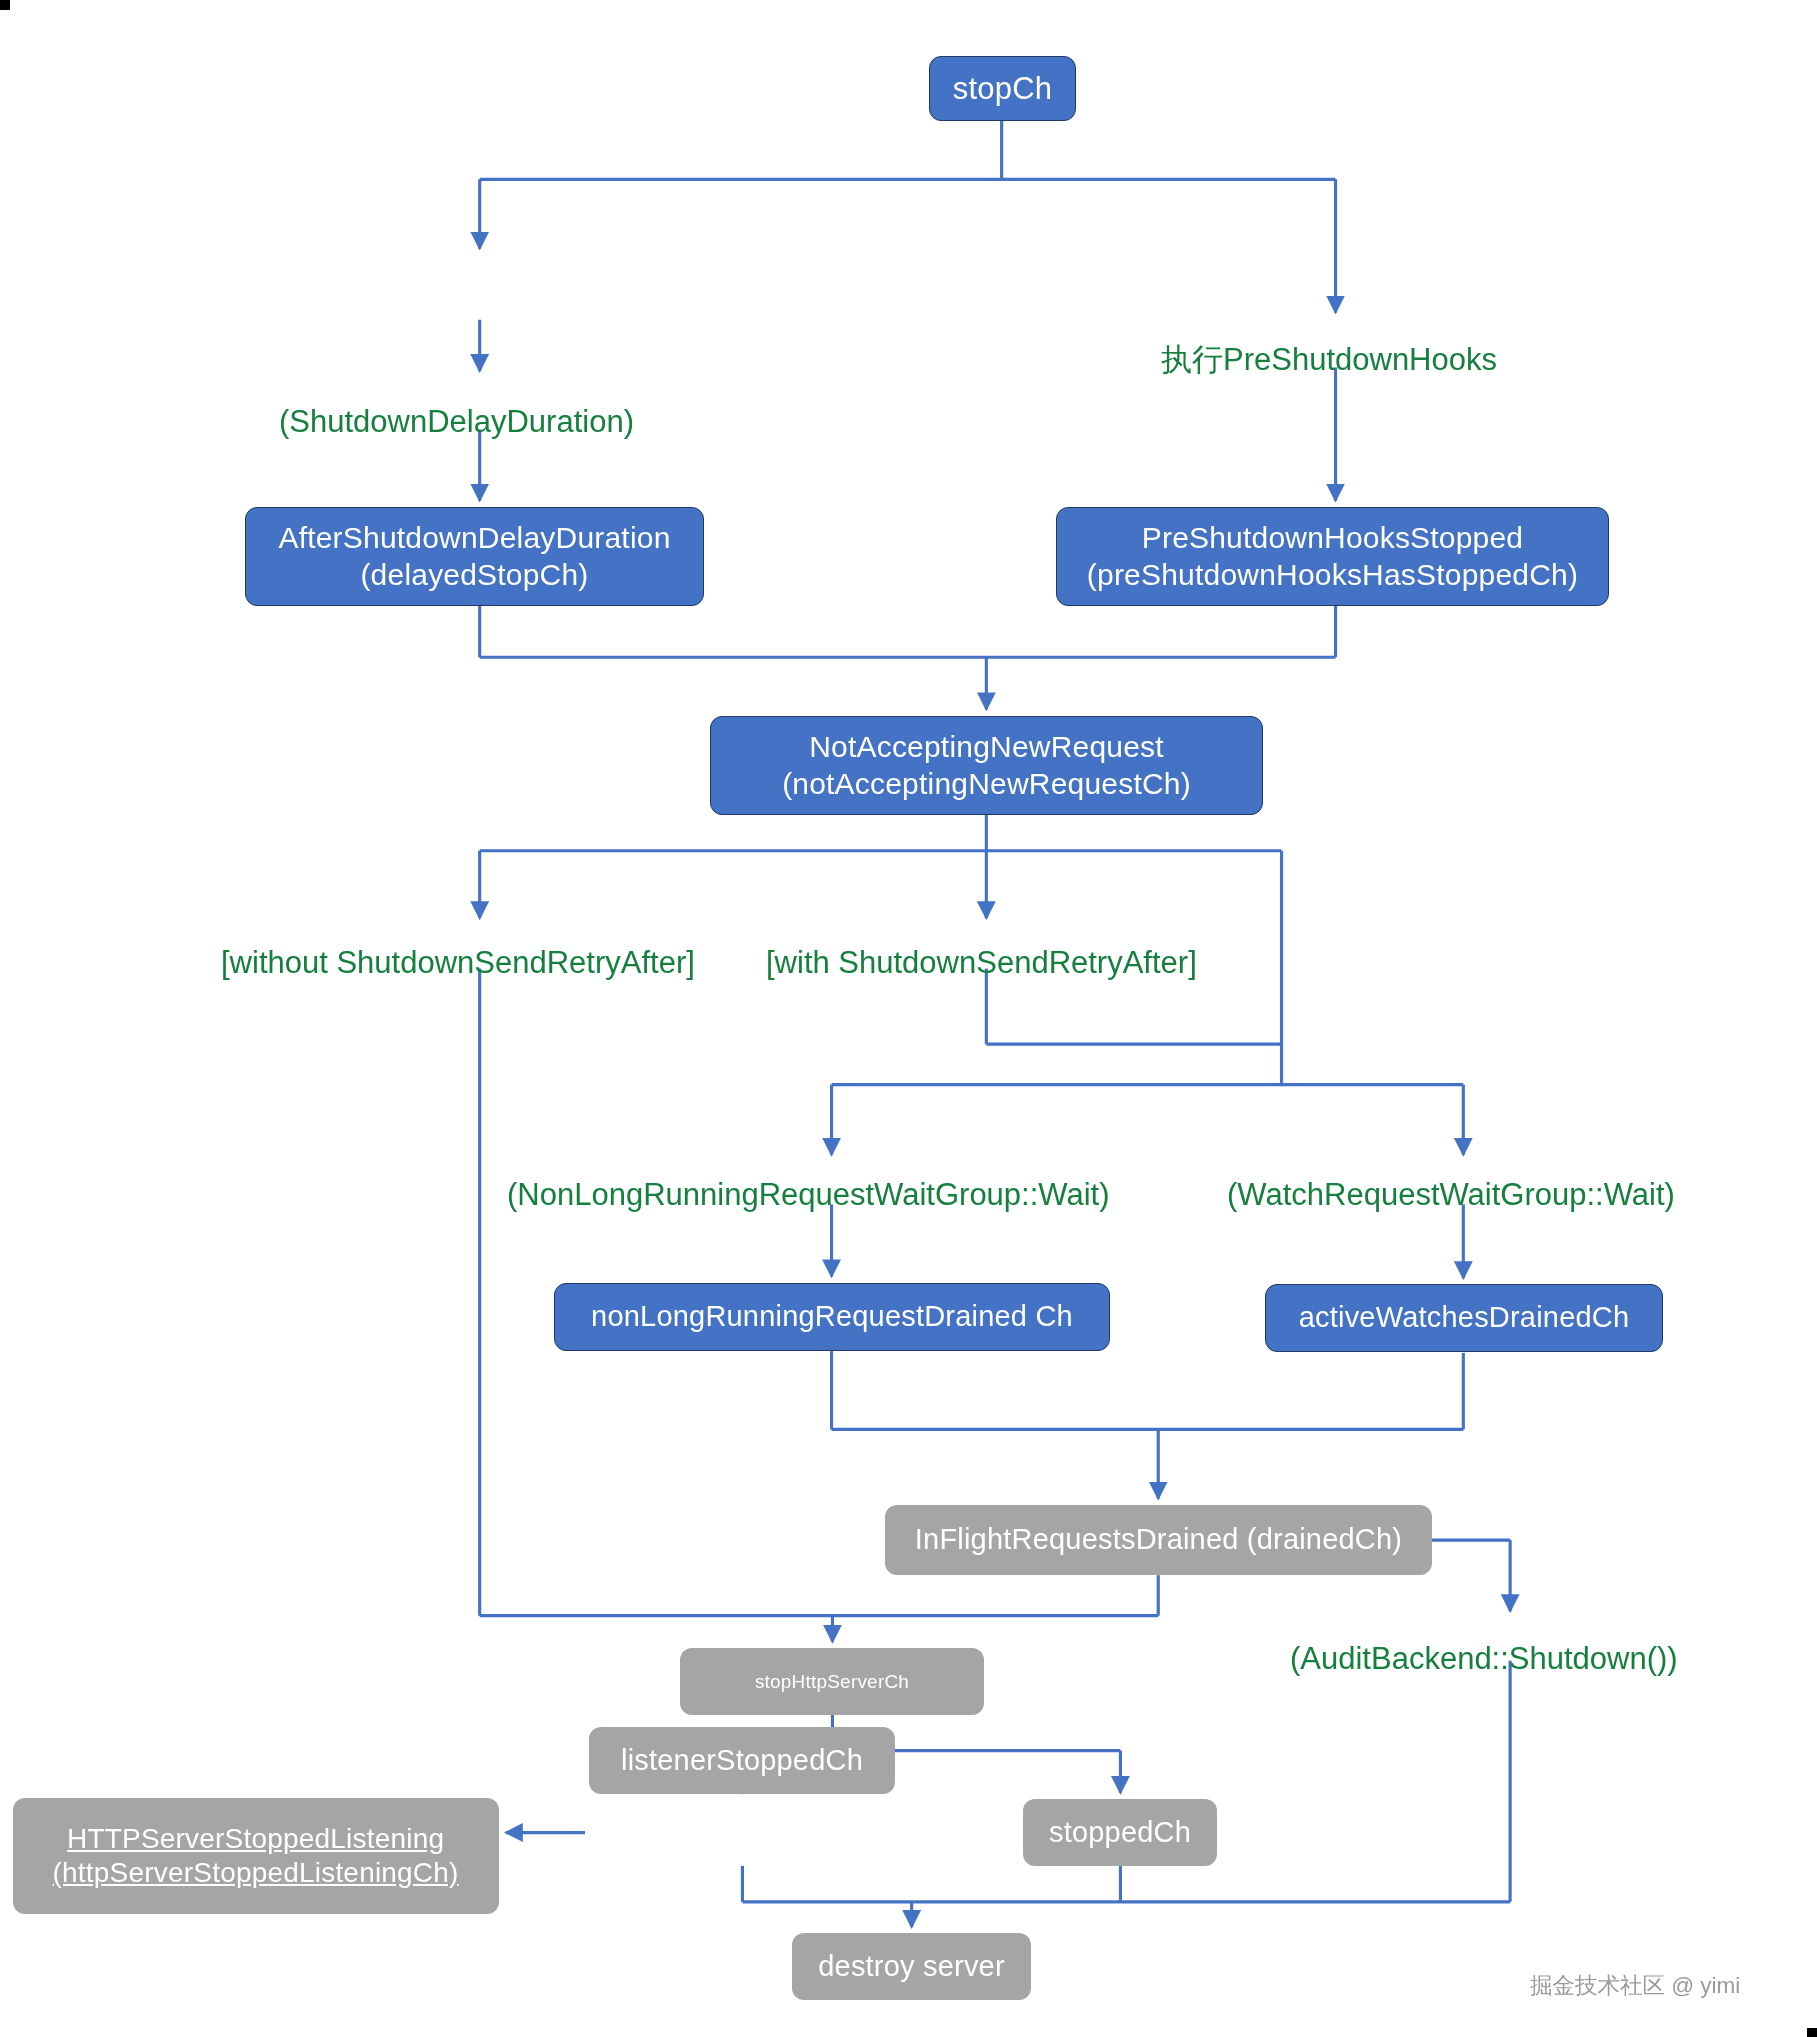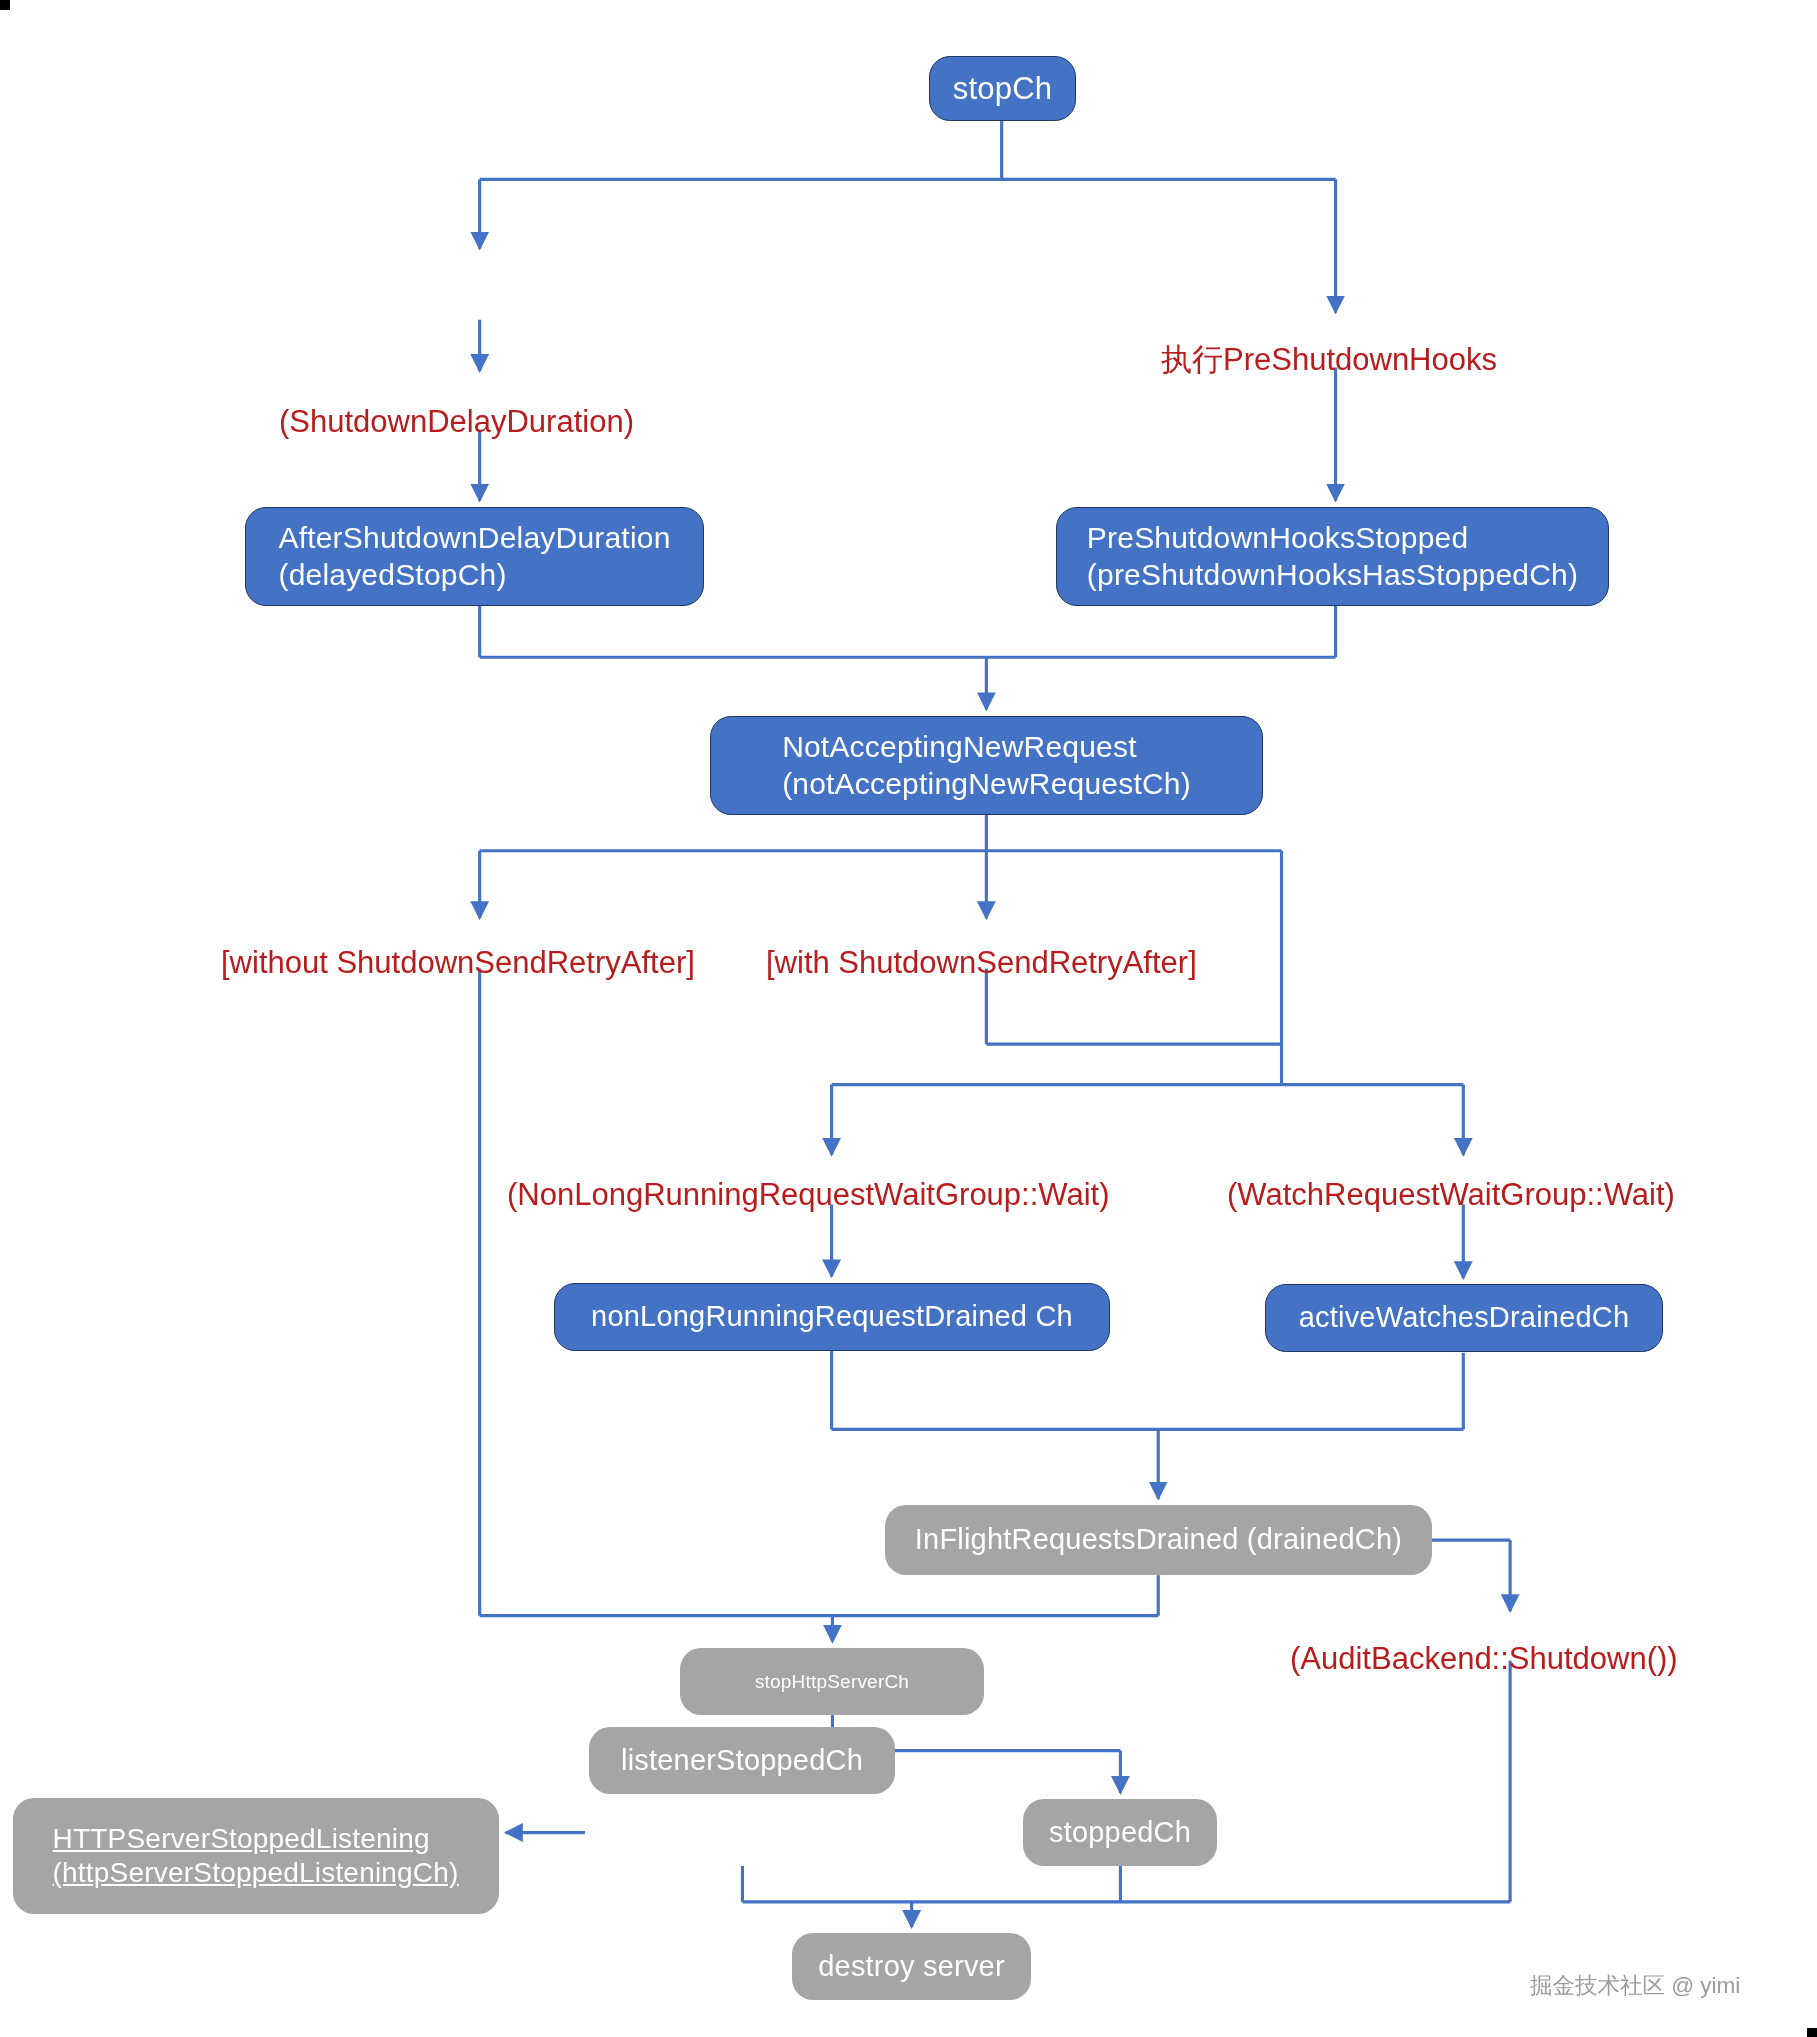--- a/index.html
+++ b/index.html
@@ -24,37 +24,38 @@
     width: 1817px;
     height: 2038px;
     pointer-events: none;
   }
   .node {
     position: absolute;
     box-sizing: border-box;
     display: flex;
     align-items: center;
     justify-content: center;
+    text-align: center;
     color: #ffffff;
-    border-radius: 21px;
+    border-radius: 12px;
     line-height: 1.22;
     white-space: pre;
     letter-spacing: 0.2px;
   }
   .node.blue {
     background: #4472C4;
     border: 1.8px solid #1F3864;
   }
   .node.gray {
     background: #A5A5A5;
     border: none;
   }
   .label {
     position: absolute;
-    color: #b91c1c;
+    color: #15803d;
     white-space: nowrap;
     line-height: 1.2;
   }
   .corner-mark {
     position: absolute;
     background: #000000;
     width: 10px;
     height: 10px;
   }
   .watermark {

